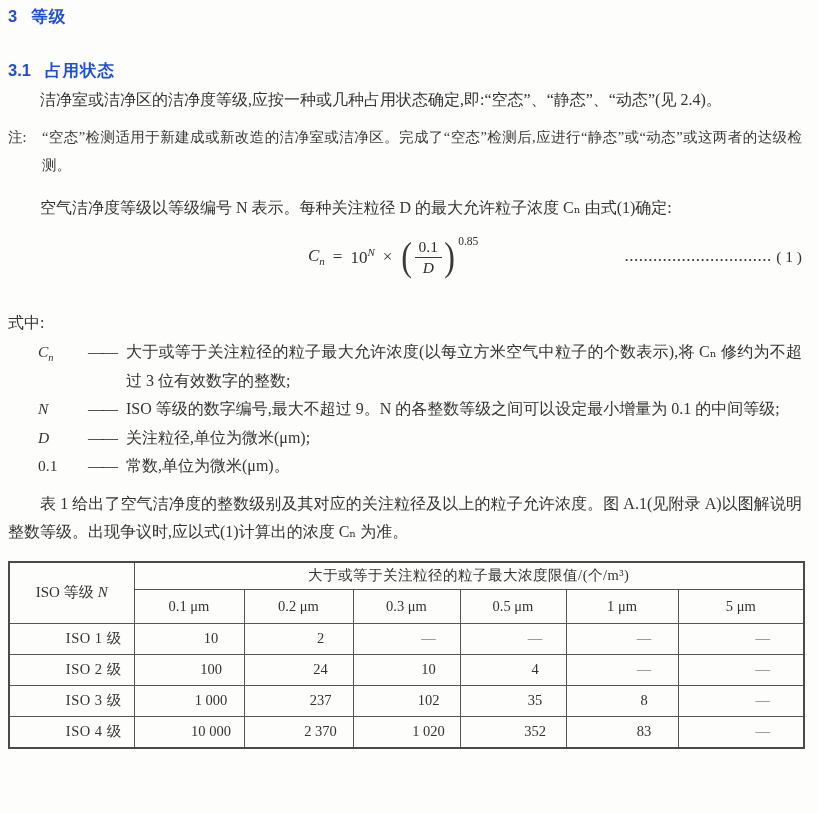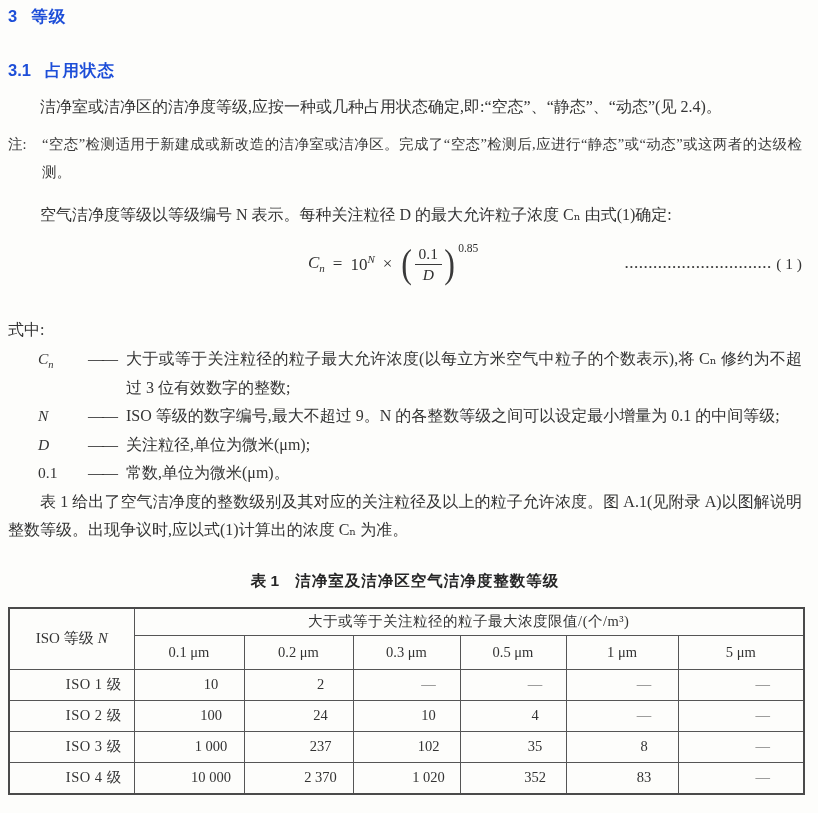--- a/index.html
+++ b/index.html
@@ -31,21 +31,21 @@
   .h-s3  { padding-top: 6px; }
   .h-s31 { margin-top: 32px; }
   .h-s32 { margin-top: 16px; }
 
   .para {
     line-height: 28px;
     text-align: justify;
     margin: 0;
   }
   .indent2 { text-indent: 2em; }
-  .p-occupancy { margin-top: 11px; }
+  .p-occupancy { margin-top: 4px; }
   .p-note {
     margin-top: 9px;
     display: flex;
     font-size: 14.5px;
     line-height: 28px;
     color: #3a3a3a;
   }
   .p-note .note-label { flex: 0 0 34px; }
   .p-note .note-text { flex: 1; text-align: justify; }
   .p-classintro { margin-top: 15px; }
@@ -117,21 +117,21 @@
     font-style: italic;
     font-size: 15.5px;
     padding-left: 30px;
     box-sizing: content-box;
   }
   .def-term sub { font-size: 10.5px; }
   .def-term.upright { font-style: normal; }
   .def-dash { flex: 0 0 38px; letter-spacing: -2px; }
   .def-text { flex: 1; text-align: justify; }
 
-  .p-tableintro { margin-top: 0; }
+  .p-tableintro { margin-top: 9px; }
 
   
   .tbl-caption {
     margin-top: 27px;
     text-align: center;
     font-family: "Liberation Sans", "DejaVu Sans", sans-serif;
     font-weight: bold;
     font-size: 15.5px;
     color: #262626;
     letter-spacing: 1px;
@@ -227,23 +227,20 @@
     </div>
     <div class="def-item">
       <span class="def-term upright"><span>0.1</span></span>
       <span class="def-dash">——</span>
       <span class="def-text">常数,单位为微米(μm)。</span>
     </div>
   </div>
 
   <p class="para indent2 p-tableintro">表 1 给出了空气洁净度的整数级别及其对应的关注粒径及以上的粒子允许浓度。图 A.1(见附录 A)以图解说明整数等级。出现争议时,应以式(1)计算出的浓度 Cₙ 为准。</p>
 
-  <div class="tbl-caption">
-    <span class="cap-label">表 1</span><span>洁净室及洁净区空气洁净度整数等级</span>
-  </div>
 
   <table class="cls-table">
     <colgroup>
       <col style="width:125px">
         <col style="width:110px">
         <col style="width:109px">
         <col style="width:107px">
         <col style="width:106px">
         <col style="width:112px">
         <col style="width:126px">

